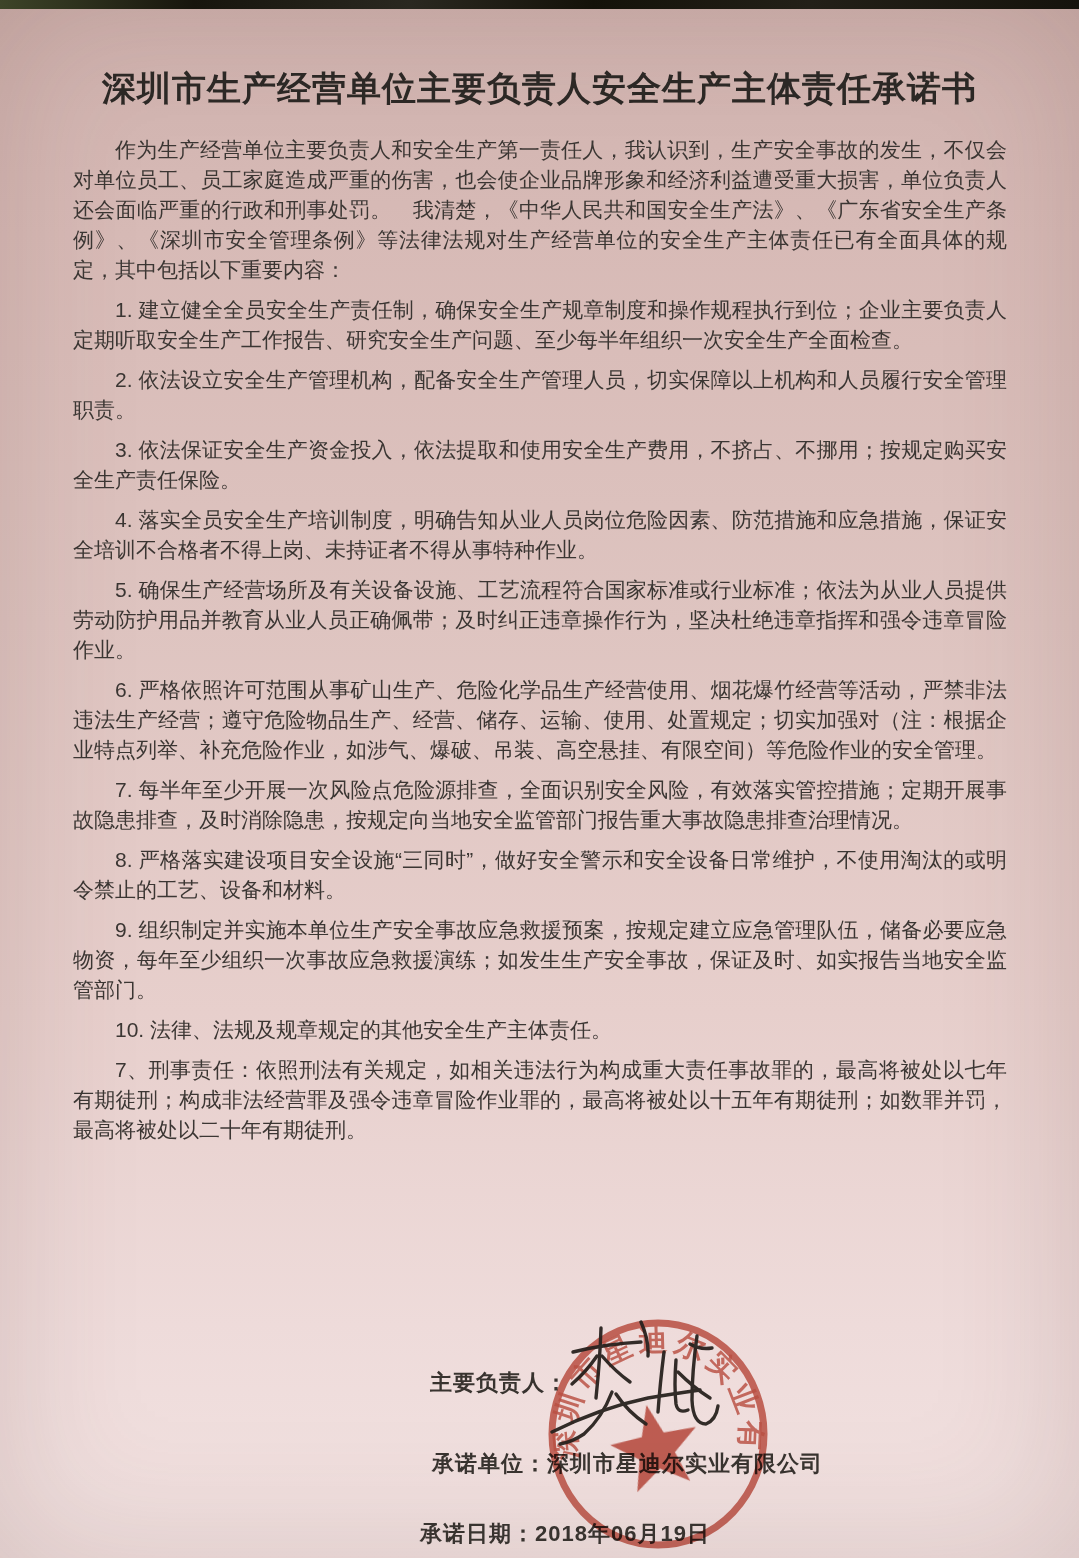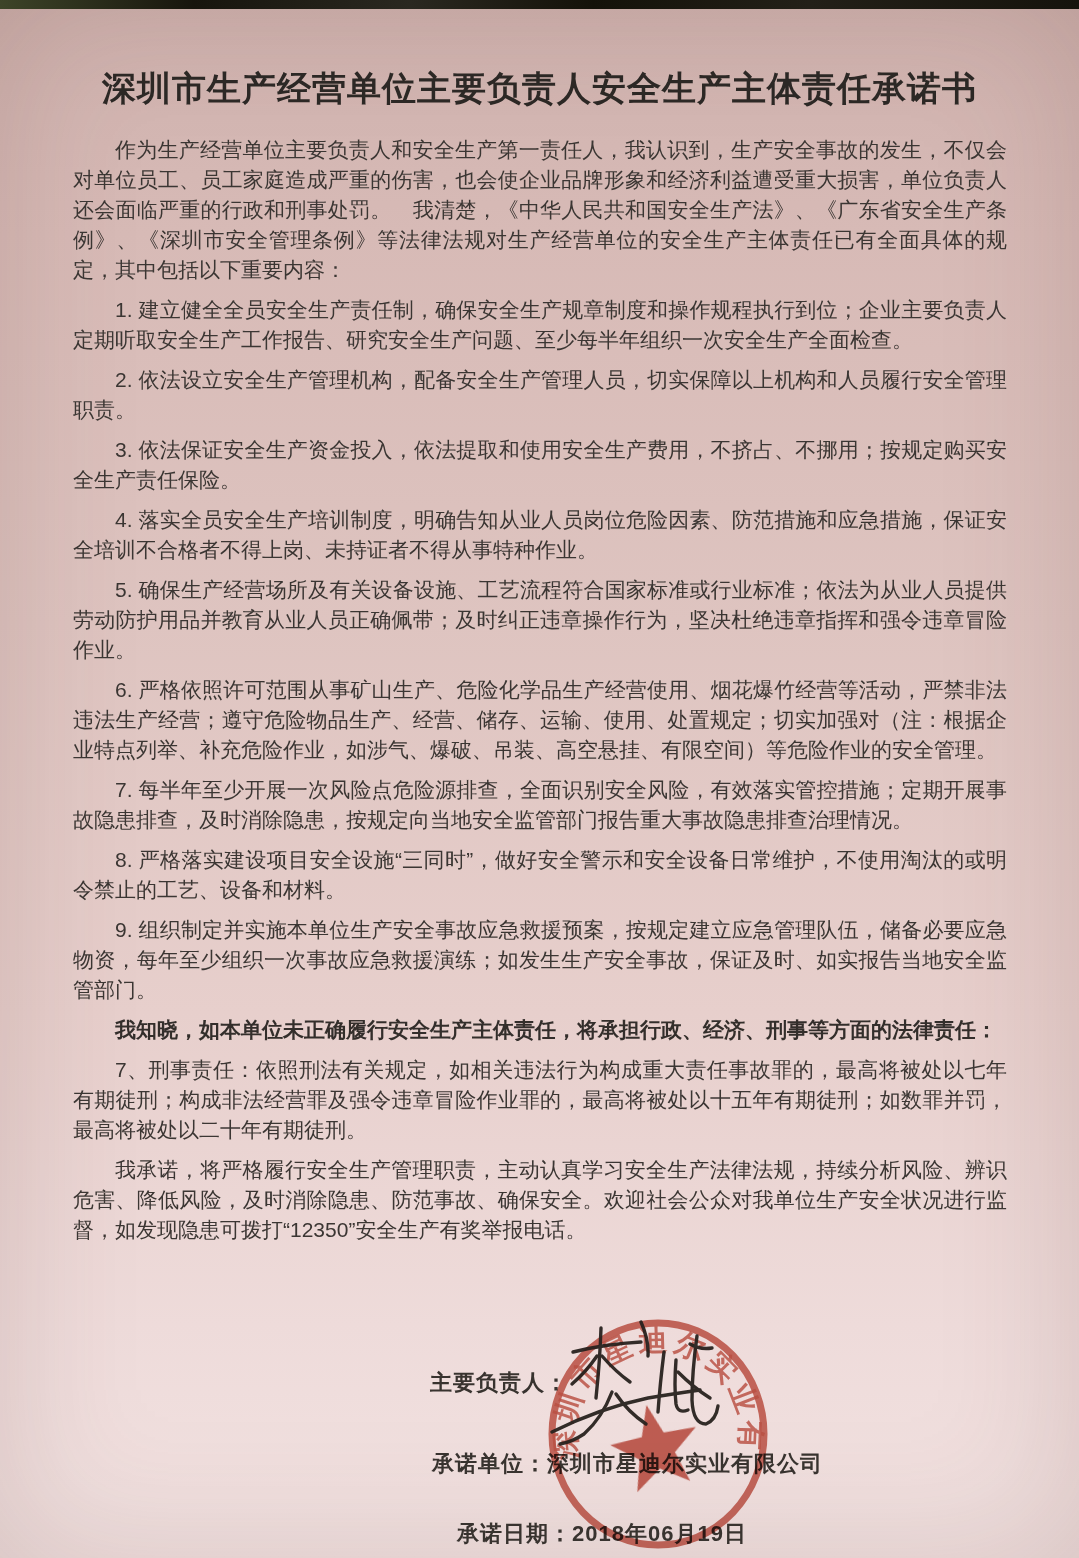--- a/index.html
+++ b/index.html
@@ -29,21 +29,21 @@
   }
   .body-text p { margin:10px; text-indent:2em; }
   .body-text p.bold { font-weight:700; color:#332e2b; }
   .footer-line {
     position:absolute;
     font-size:22px; font-weight:700; color:#38332f;
     letter-spacing:1px; white-space:nowrap;
   }
   .sign-row { left:430px; top:1368px; }
   .unit-row { left:432px; top:1449px;text-align:center; }
-  .date-row { left:457px; top:1519px; }
+  .date-row { left:420px; top:1519px; }
   .overlay {
     position:absolute; top:0; left:0;
     pointer-events:none;
     mix-blend-mode:multiply;
   }
   .stamp-text {
     font-family:"Liberation Sans","DejaVu Sans",sans-serif;
     font-size:29px; font-weight:700;
     letter-spacing:5px;
     fill:#bd4434;
@@ -62,23 +62,22 @@
     <p>作为生产经营单位主要负责人和安全生产第一责任人，我认识到，生产安全事故的发生，不仅会对单位员工、员工家庭造成严重的伤害，也会使企业品牌形象和经济利益遭受重大损害，单位负责人还会面临严重的行政和刑事处罚。　我清楚，《中华人民共和国安全生产法》、《广东省安全生产条例》、《深圳市安全管理条例》等法律法规对生产经营单位的安全生产主体责任已有全面具体的规定，其中包括以下重要内容：</p>
     <p>1. 建立健全全员安全生产责任制，确保安全生产规章制度和操作规程执行到位；企业主要负责人定期听取安全生产工作报告、研究安全生产问题、至少每半年组织一次安全生产全面检查。</p>
     <p>2. 依法设立安全生产管理机构，配备安全生产管理人员，切实保障以上机构和人员履行安全管理职责。</p>
     <p>3. 依法保证安全生产资金投入，依法提取和使用安全生产费用，不挤占、不挪用；按规定购买安全生产责任保险。</p>
     <p>4. 落实全员安全生产培训制度，明确告知从业人员岗位危险因素、防范措施和应急措施，保证安全培训不合格者不得上岗、未持证者不得从事特种作业。</p>
     <p>5. 确保生产经营场所及有关设备设施、工艺流程符合国家标准或行业标准；依法为从业人员提供劳动防护用品并教育从业人员正确佩带；及时纠正违章操作行为，坚决杜绝违章指挥和强令违章冒险作业。</p>
     <p>6. 严格依照许可范围从事矿山生产、危险化学品生产经营使用、烟花爆竹经营等活动，严禁非法违法生产经营；遵守危险物品生产、经营、储存、运输、使用、处置规定；切实加强对（注：根据企业特点列举、补充危险作业，如涉气、爆破、吊装、高空悬挂、有限空间）等危险作业的安全管理。</p>
     <p>7. 每半年至少开展一次风险点危险源排查，全面识别安全风险，有效落实管控措施；定期开展事故隐患排查，及时消除隐患，按规定向当地安全监管部门报告重大事故隐患排查治理情况。</p>
     <p>8. 严格落实建设项目安全设施“三同时”，做好安全警示和安全设备日常维护，不使用淘汰的或明令禁止的工艺、设备和材料。</p>
     <p>9. 组织制定并实施本单位生产安全事故应急救援预案，按规定建立应急管理队伍，储备必要应急物资，每年至少组织一次事故应急救援演练；如发生生产安全事故，保证及时、如实报告当地安全监管部门。</p>
-    <p class="bold">我知晓，如本单位未正确履行安全生产主体责任，将承担行政、经济、刑事等方面的法律责任：</p>
+    <p>10. 法律、法规及规章规定的其他安全生产主体责任。</p>
     <p>7、刑事责任：依照刑法有关规定，如相关违法行为构成重大责任事故罪的，最高将被处以七年有期徒刑；构成非法经营罪及强令违章冒险作业罪的，最高将被处以十五年有期徒刑；如数罪并罚，最高将被处以二十年有期徒刑。</p>
-    <p>我承诺，将严格履行安全生产管理职责，主动认真学习安全生产法律法规，持续分析风险、辨识危害、降低风险，及时消除隐患、防范事故、确保安全。欢迎社会公众对我单位生产安全状况进行监督，如发现隐患可拨打“12350”安全生产有奖举报电话。</p>
   </div>
 
   <div class="footer-line sign-row">
     <span>主要负责人：</span>
   </div>
 
   <div class="footer-line unit-row">
     <span>承诺单位：</span><span>深圳市星迪尔实业有限公司</span>
   </div>
 

